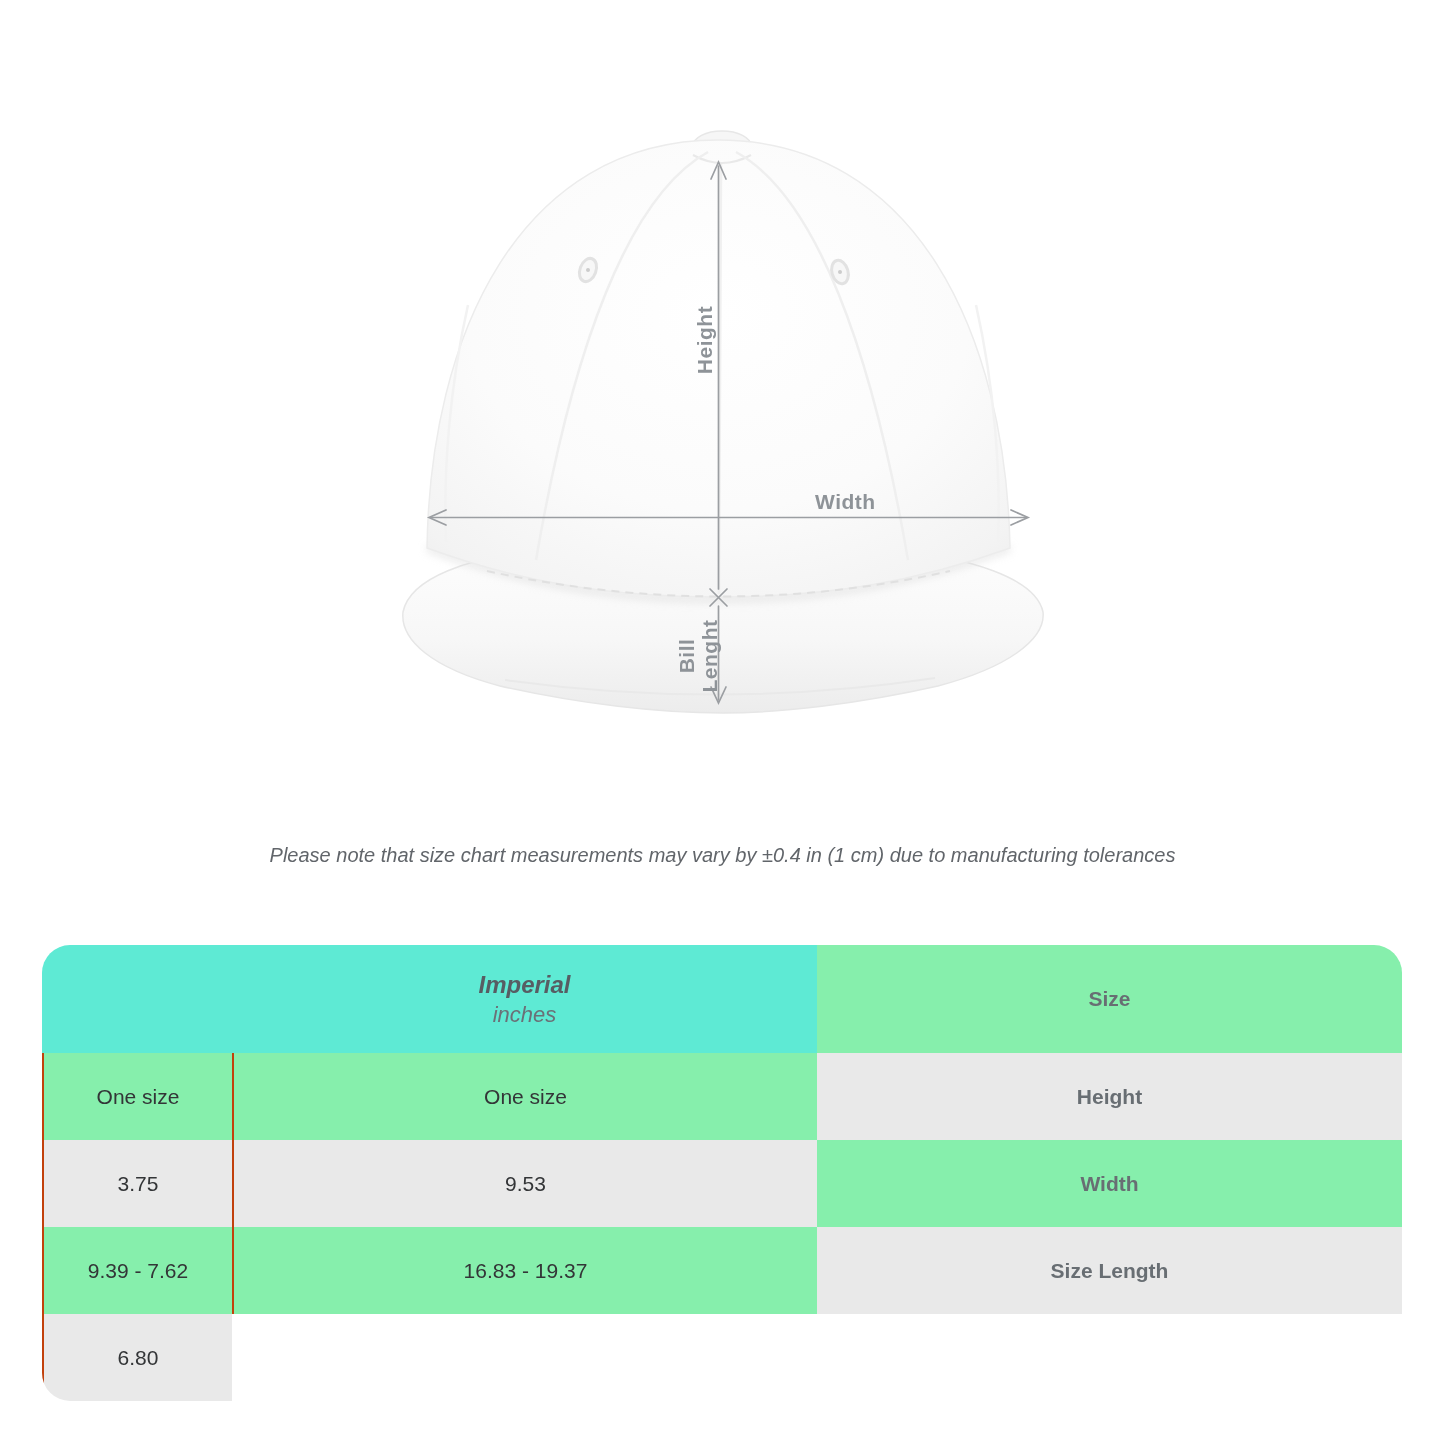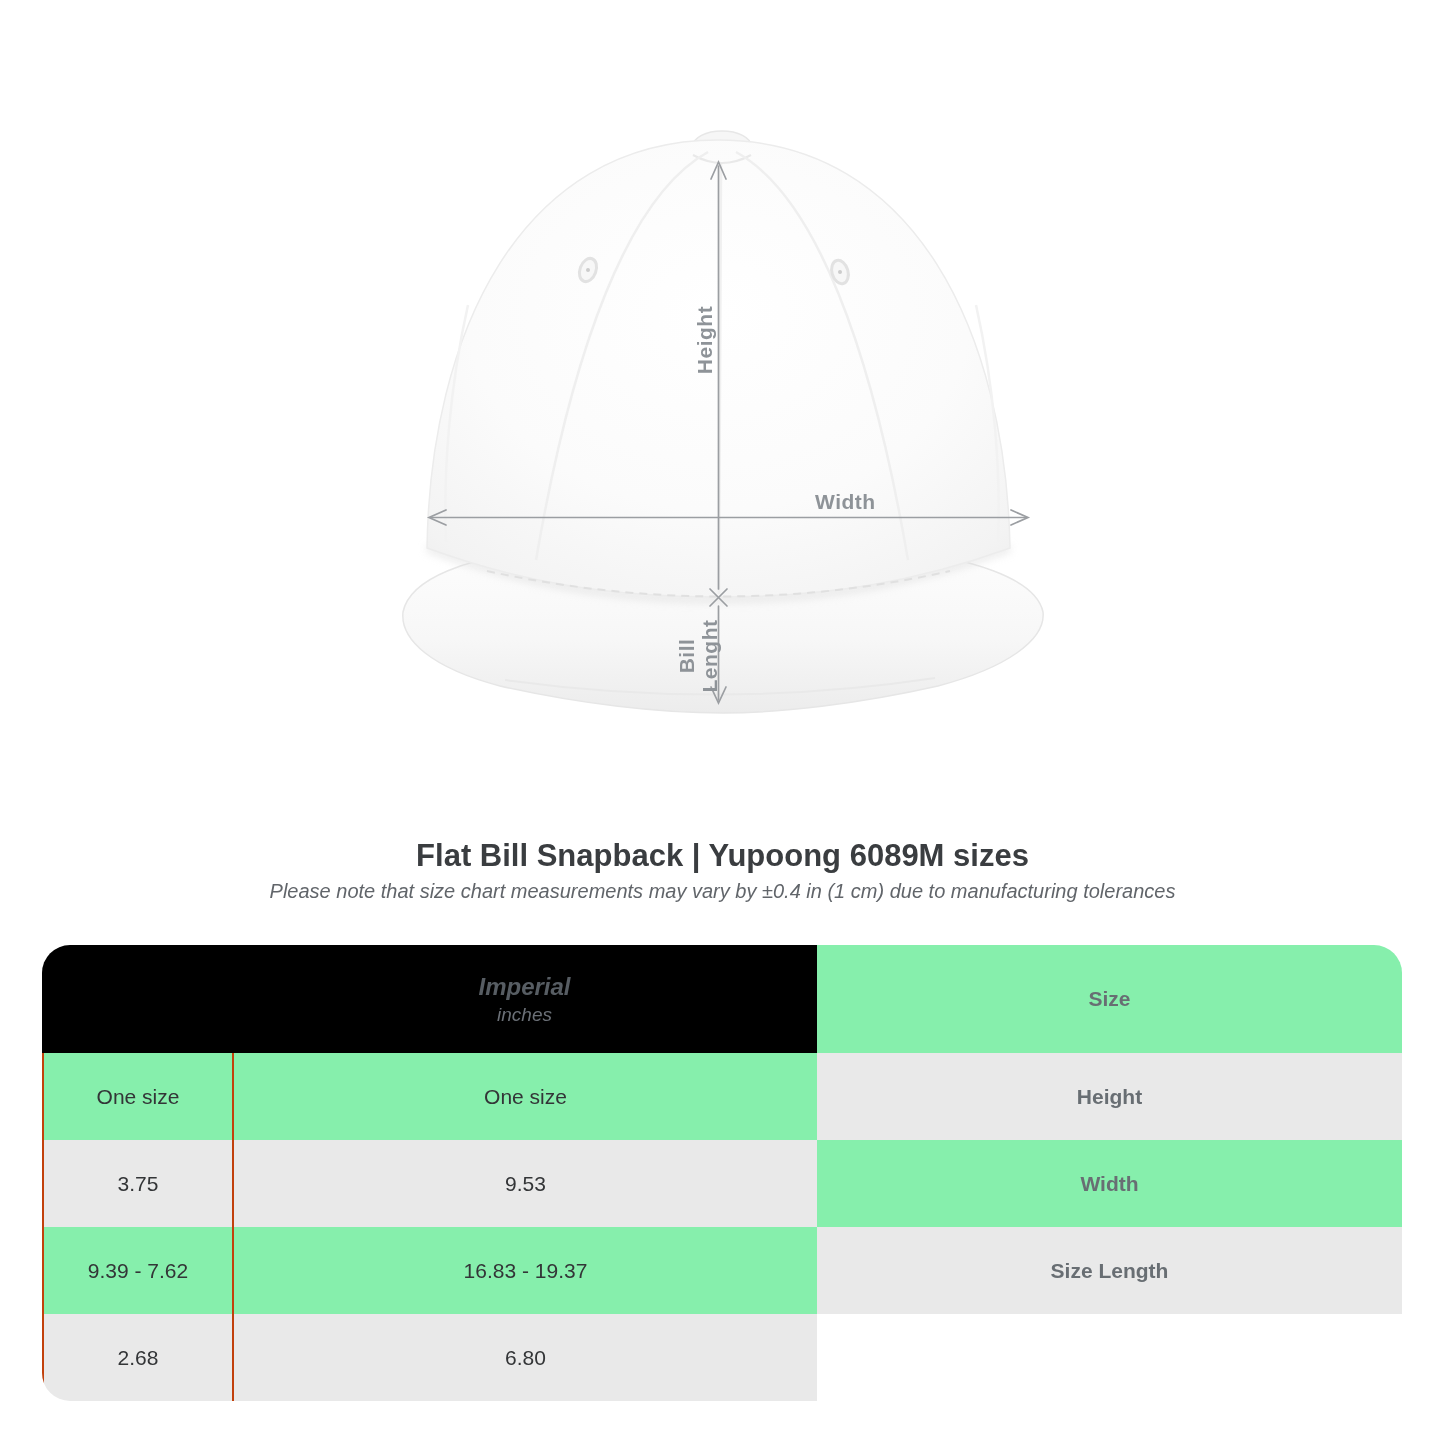--- a/index.html
+++ b/index.html
@@ -26,25 +26,25 @@
     position:absolute;top:945px;left:42px;width:1360px;
     border-radius:28px;overflow:hidden;
     display:grid;
     grid-template-columns:190px 585px 585px;
     grid-template-rows:108px 87px 87px 87px 87px;
   }
   .cell{
     display:flex;flex-direction:column;align-items:center;justify-content:center;
     background:#86efac;
   }
-  .cell.hd{background:#000000;align-items:center;}
+  .cell.hd{background:#5eead4;align-items:center;}
   .cell.stripe{background:#e9e9e9;}
   .cell.vline{border-left:2px solid #c2410c;}
   .col-title{font-size:24px;font-weight:bold;font-style:italic;color:#575d63;}
-  .col-sub{font-size:19px;font-style:italic;color:#6b7077;margin-top:3px;}
+  .col-sub{font-size:22px;font-style:italic;color:#6b7077;margin-top:3px;}
   .row-label{font-size:21px;font-weight:bold;color:#686e73;}
   .cell-value{font-size:21px;color:#333537;}
 </style>
 </head>
 <body>
 
 <div class="hat-wrap">
   <svg viewBox="0 0 1445 800" width="1445" height="800">
     <defs>
       <radialGradient id="gCrown" cx="50%" cy="38%" r="78%">
@@ -110,21 +110,20 @@
     <text class="dim-label" transform="translate(712 340) rotate(-90)" text-anchor="middle">Height</text>
     <text class="dim-label" x="815" y="509">Width</text>
     <g transform="translate(700 656) rotate(-90)">
       <text class="dim-label" x="0" y="-6" text-anchor="middle">Bill</text>
       <text class="dim-label" x="0" y="17" text-anchor="middle">Lenght</text>
     </g>
   </svg>
 </div>
 
 <div class="heading">
-  <h1>Flat Bill Snapback | Yupoong 6089M sizes</h1>
   <p>Please note that size chart measurements may vary by ±0.4 in (1 cm) due to manufacturing tolerances</p>
 </div>
 
 <div class="size-table">
 
   <div class="cell hd"></div>
   <div class="cell hd">
     <span class="col-title">Imperial</span>
     <span class="col-sub">inches</span>
   </div>
@@ -156,18 +155,15 @@
     <span class="cell-value">9.39 - 7.62</span>
   </div>
   <div class="cell vline">
     <span class="cell-value">16.83 - 19.37</span>
   </div>
 
   <div class="cell stripe">
     <span class="row-label">Size Length</span>
   </div>
   <div class="cell stripe vline">
-    <span class="cell-value">2.68</span>
-  </div>
-  <div class="cell stripe vline">
     <span class="cell-value">6.80</span>
   </div>
 </div>
 
 </body></html>

